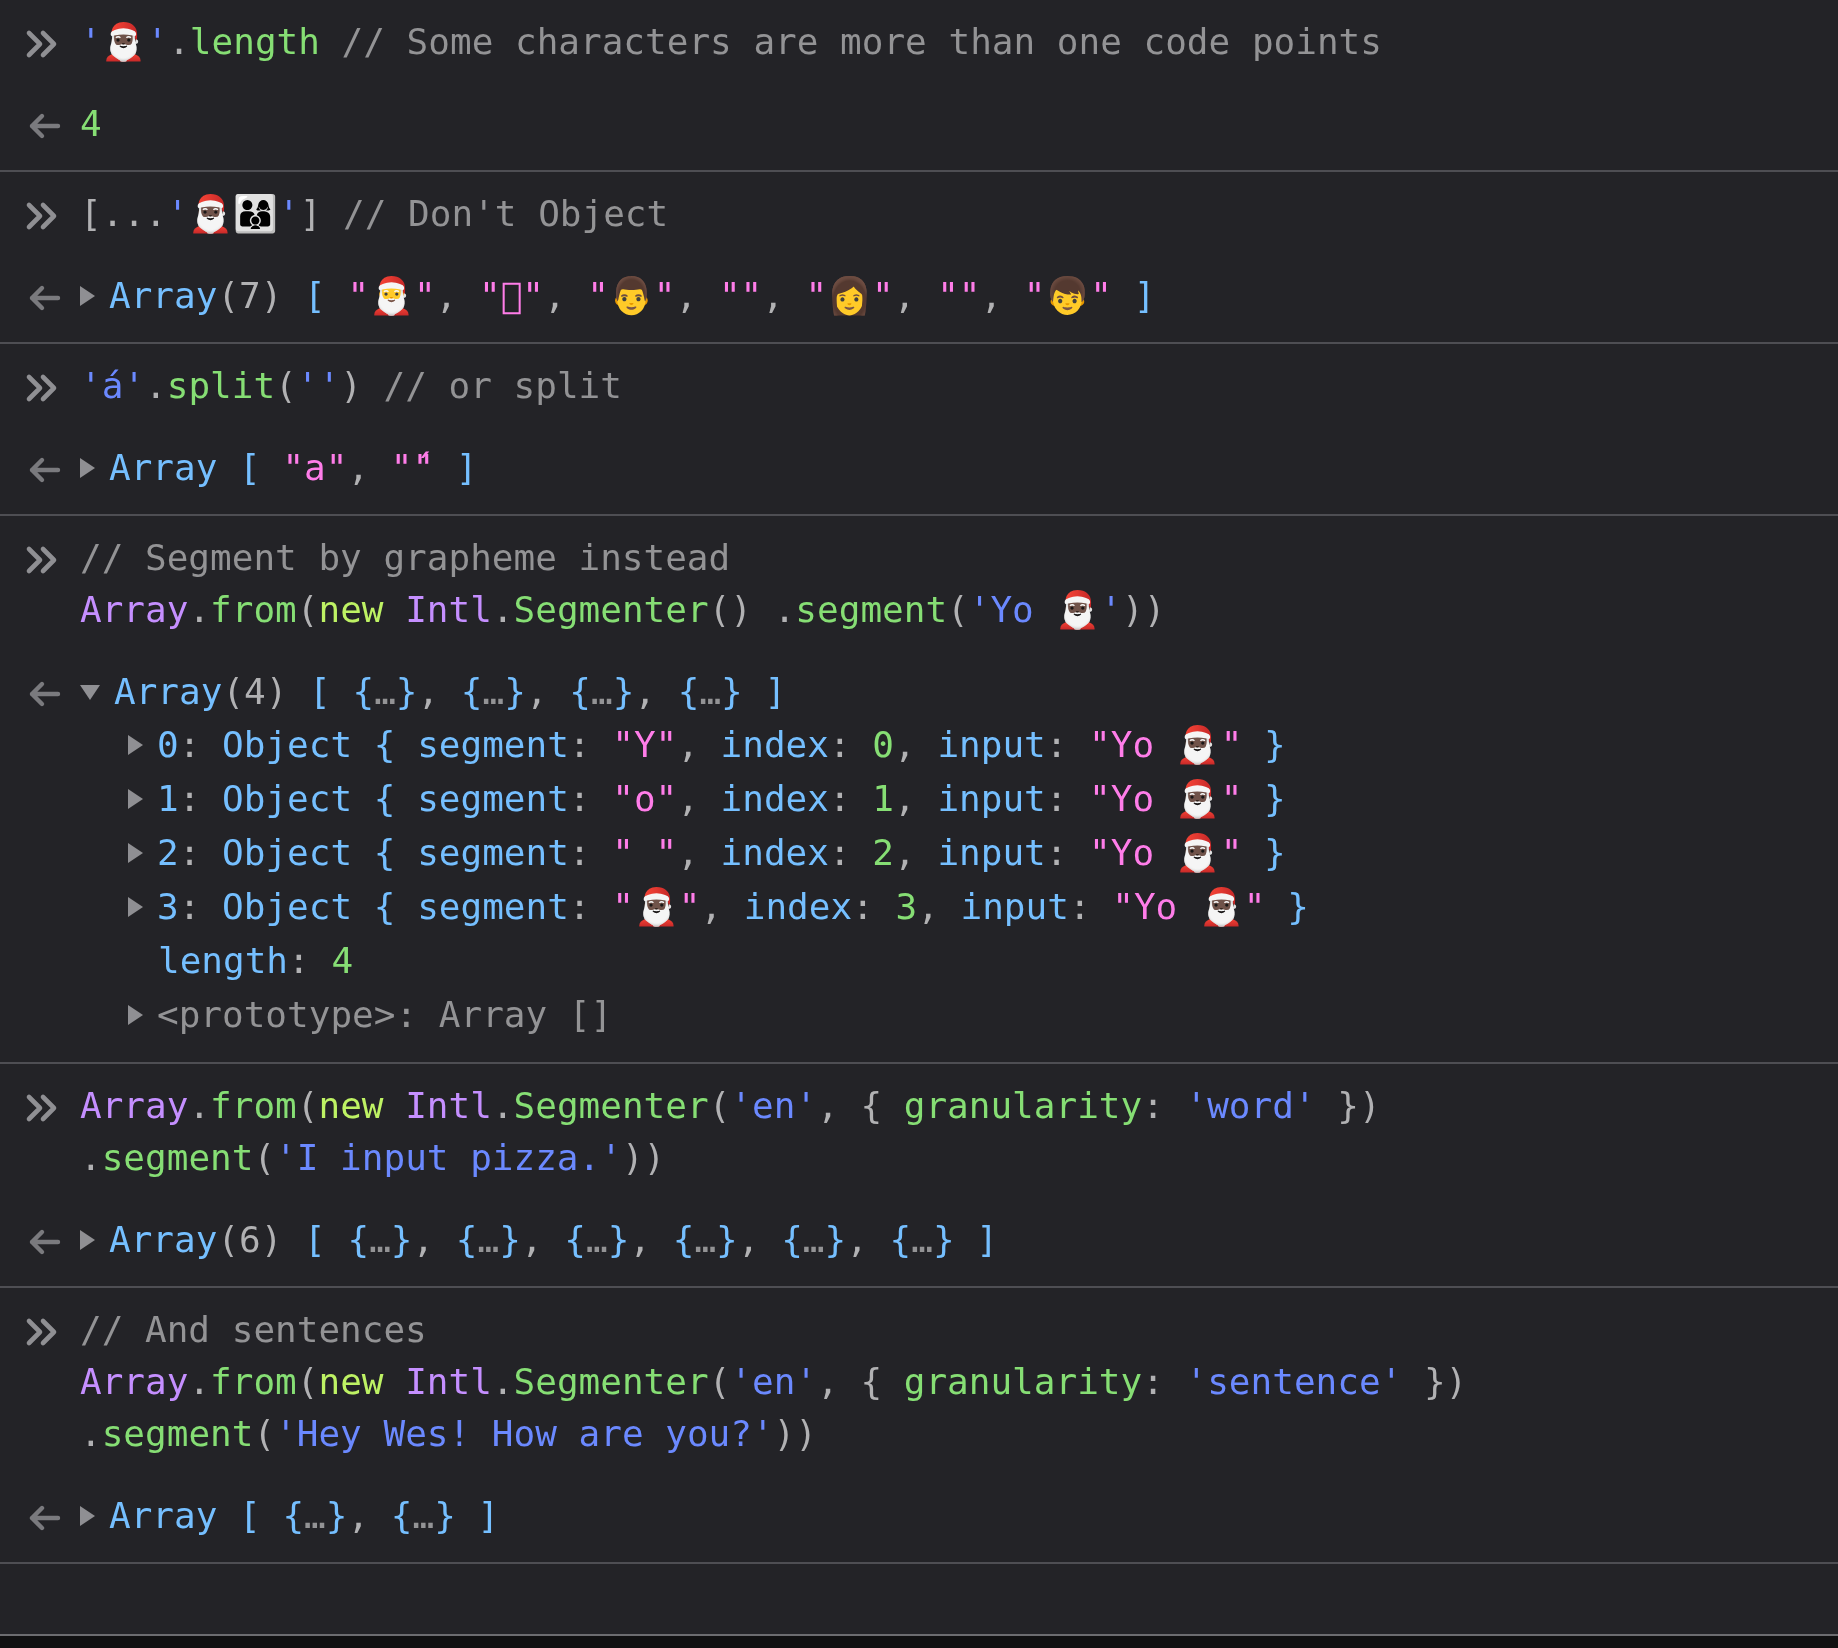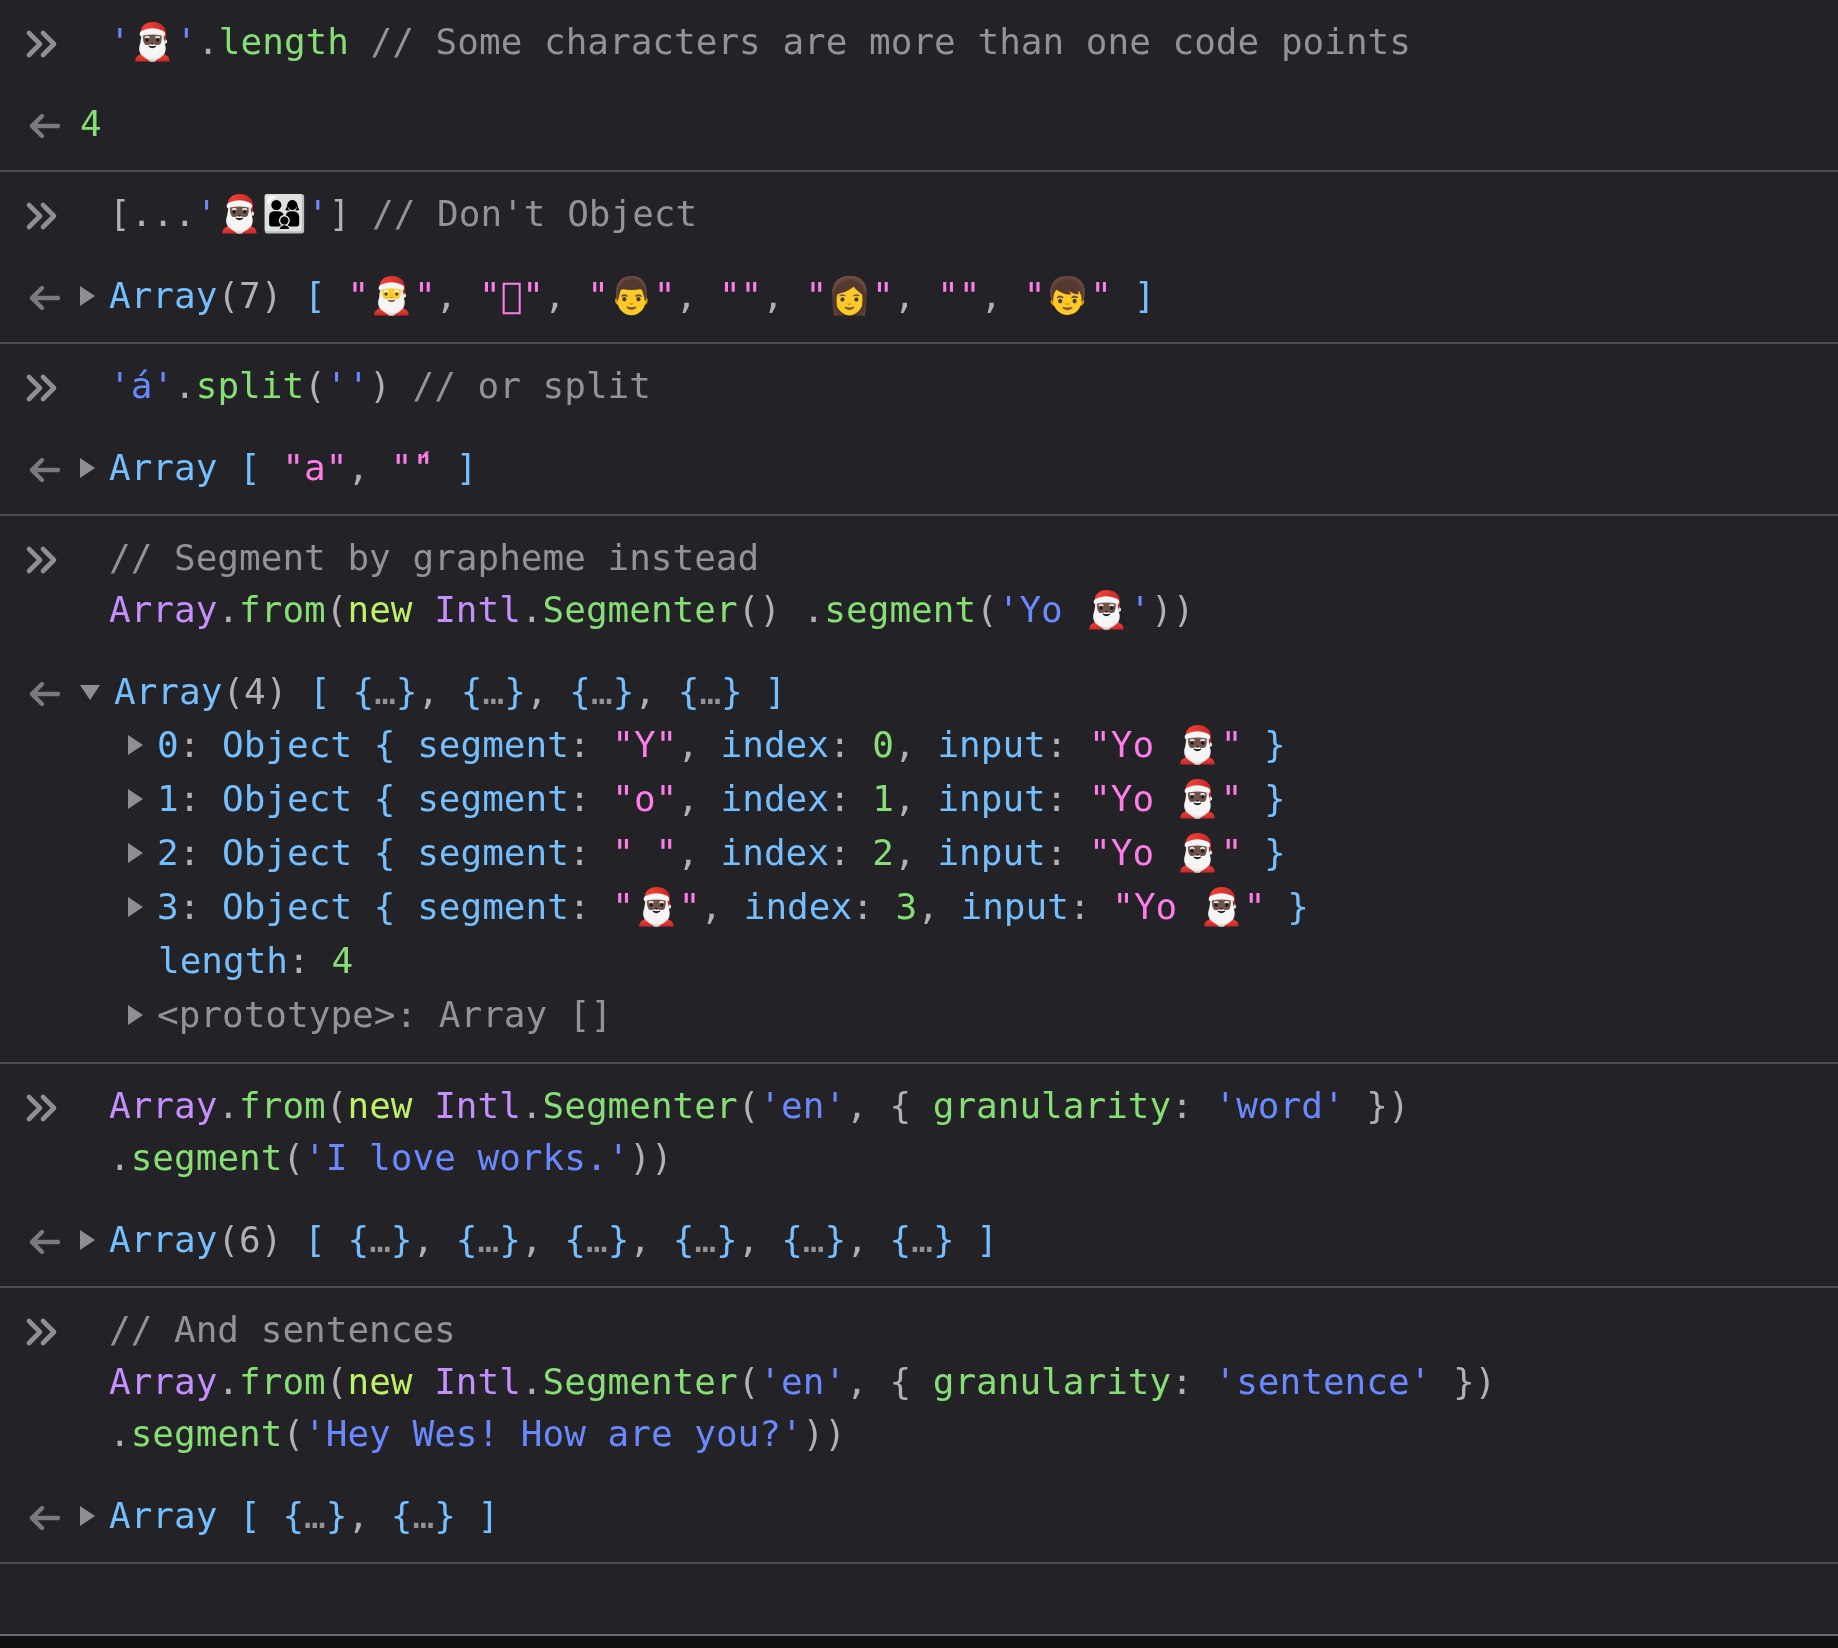--- a/index.html
+++ b/index.html
@@ -8,21 +8,21 @@
     background:#232327;
     font-family:"DejaVu Sans Mono","Liberation Mono",monospace;
     font-size:36px;
     color:#b1b1b3;
     display:flex;flex-direction:column;
     overflow:hidden;
     box-sizing:border-box;
   }
   .entry{border-bottom:2px solid #4e4e53;padding:16px 0 20px 0;}
   .msg{display:flex;align-items:flex-start;padding-left:24px;}
-  .msg.input{margin-bottom:30px;gap:29px;}
+  .msg.input{margin-bottom:30px;}
   .gutter{flex:none;width:56px;padding-top:10px;}
   .lines{flex:1;min-width:0;}
   .line{line-height:52px;white-space:pre;}
   .line.child{line-height:54px;margin-left:48px;}
   .line.child.no-tri{padding-left:30px;}
   .tok{white-space:pre;}
   .tok-cm{color:#939395}
   .tok-p{color:#b1b1b3}
   .tok-kw{color:#bef264}
   .tok-var{color:#c58fff}
@@ -129,21 +129,21 @@
           </div>
         </div>
       </div>
       <div class="entry">
         <div class="msg input">
           <div class="gutter"><span><svg width="38" height="30" viewBox="0 0 19 15">
                 <path d="M2.5 2 L8 7.5 L2.5 13 M9.5 2 L15 7.5 L9.5 13" stroke="#8f8f93" stroke-width="2.3" fill="none" stroke-linecap="round" stroke-linejoin="round"></path>
               </svg></span></div>
           <div class="lines">
             <div class="line"><span class="tok tok-var">Array</span><span class="tok tok-p">.</span><span class="tok tok-prop">from</span><span class="tok tok-p">(</span><span class="tok tok-kw">new</span><span class="tok tok-p"> </span><span class="tok tok-var">Intl</span><span class="tok tok-p">.</span><span class="tok tok-prop">Segmenter</span><span class="tok tok-p">(</span><span class="tok tok-str">'en'</span><span class="tok tok-p">, { </span><span class="tok tok-prop">granularity</span><span class="tok tok-p">: </span><span class="tok tok-str">'word'</span><span class="tok tok-p"> })</span></div>
-            <div class="line"><span class="tok tok-p">.</span><span class="tok tok-prop">segment</span><span class="tok tok-p">(</span><span class="tok tok-str">'I love works.'</span><span class="tok tok-p">))</span></div>
+            <div class="line"><span class="tok tok-p">.</span><span class="tok tok-prop">segment</span><span class="tok tok-p">(</span><span class="tok tok-str">'I input pizza.'</span><span class="tok tok-p">))</span></div>
           </div>
         </div>
         <div class="msg output">
           <div class="gutter"><span><svg width="38" height="30" viewBox="0 0 19 15">
                 <path d="M17 7.5 H4 M9 2.5 L4 7.5 L9 12.5" stroke="#7a7a7e" stroke-width="2.2" fill="none" stroke-linecap="round" stroke-linejoin="round"></path>
               </svg></span></div>
           <div class="lines">
             <div class="line main"><span class="tri"></span><span class="tok tok-id">Array</span><span class="tok tok-p">(6)</span><span class="tok tok-br"> [ </span><span class="tok tok-br">{</span><span class="tok tok-dim">…</span><span class="tok tok-br">}</span><span class="tok tok-p">, </span><span class="tok tok-br">{</span><span class="tok tok-dim">…</span><span class="tok tok-br">}</span><span class="tok tok-p">, </span><span class="tok tok-br">{</span><span class="tok tok-dim">…</span><span class="tok tok-br">}</span><span class="tok tok-p">, </span><span class="tok tok-br">{</span><span class="tok tok-dim">…</span><span class="tok tok-br">}</span><span class="tok tok-p">, </span><span class="tok tok-br">{</span><span class="tok tok-dim">…</span><span class="tok tok-br">}</span><span class="tok tok-p">, </span><span class="tok tok-br">{</span><span class="tok tok-dim">…</span><span class="tok tok-br">}</span><span class="tok tok-br"> ]</span></div>
           </div>
         </div>

